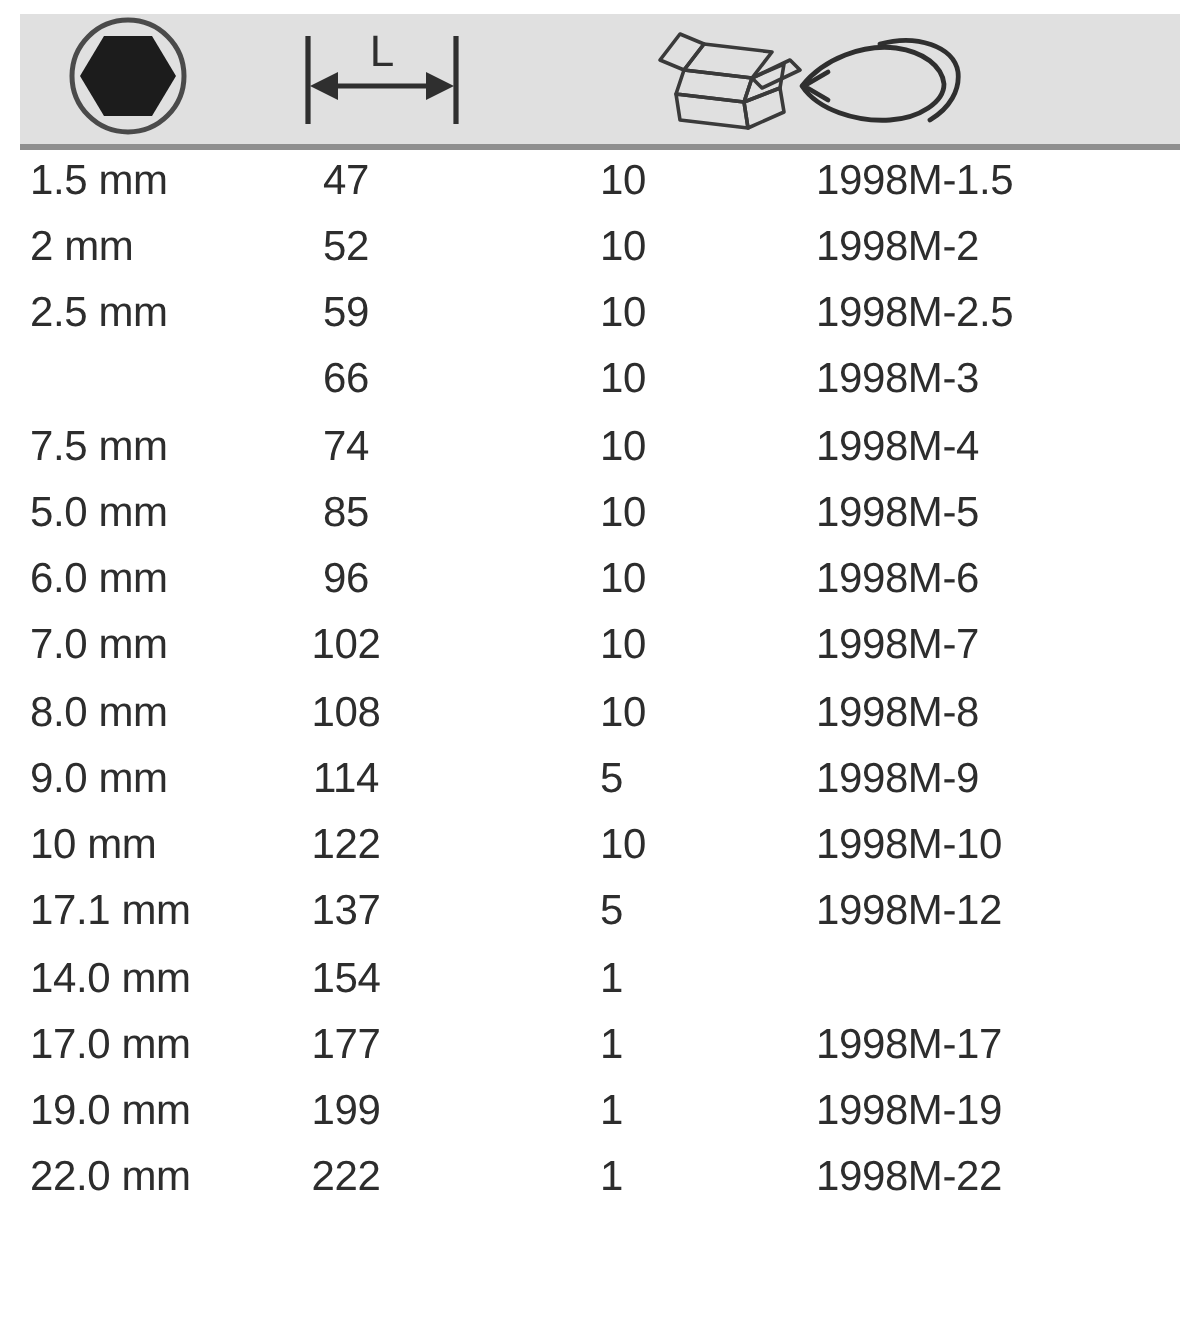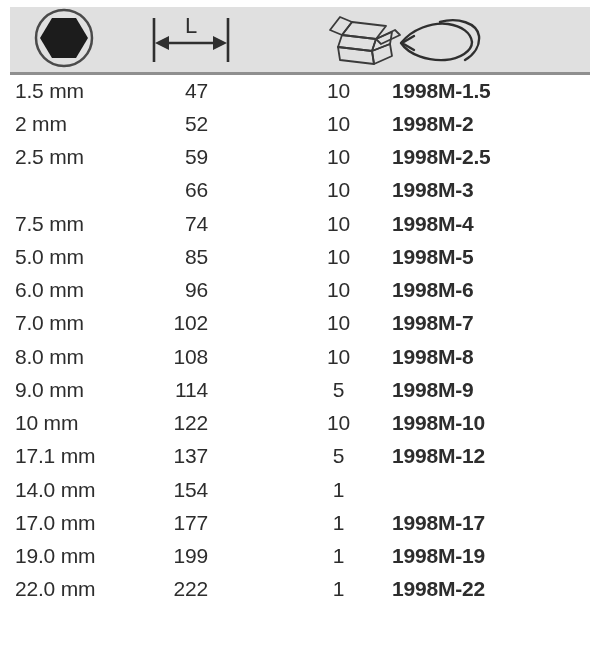--- a/index.html
+++ b/index.html
@@ -42,23 +42,23 @@
   .c {
     position: absolute;
     top: 50%;
     transform: translateY(-50%);
     font-size: 21px;
     color: #2d2d2d;
     white-space: nowrap;
     letter-spacing: -0.2px;
   }
   .c.size { left: 15px; }
-  .c.len  { left: 118px; width: 90px; text-align: right; }
-  .c.pack { left: 300px; width: 77px; text-align: center; }
-  .c.art  { left: 392px; font-weight: bold; }
+  .c.len  { left: 128px; width: 90px; text-align: center; }
+  .c.pack { left: 300px; width: 77px; text-align: left; }
+  .c.art  { left: 408px; }
 </style>
 </head>
 <body>
 
 <div class="sheet">
 
   <div class="header">
 
     <svg class="icon-hex" width="60" height="62" viewBox="0 0 60 62">
       <circle cx="30" cy="31" r="28" fill="none" stroke="#4a4a4a" stroke-width="2.5"></circle>

